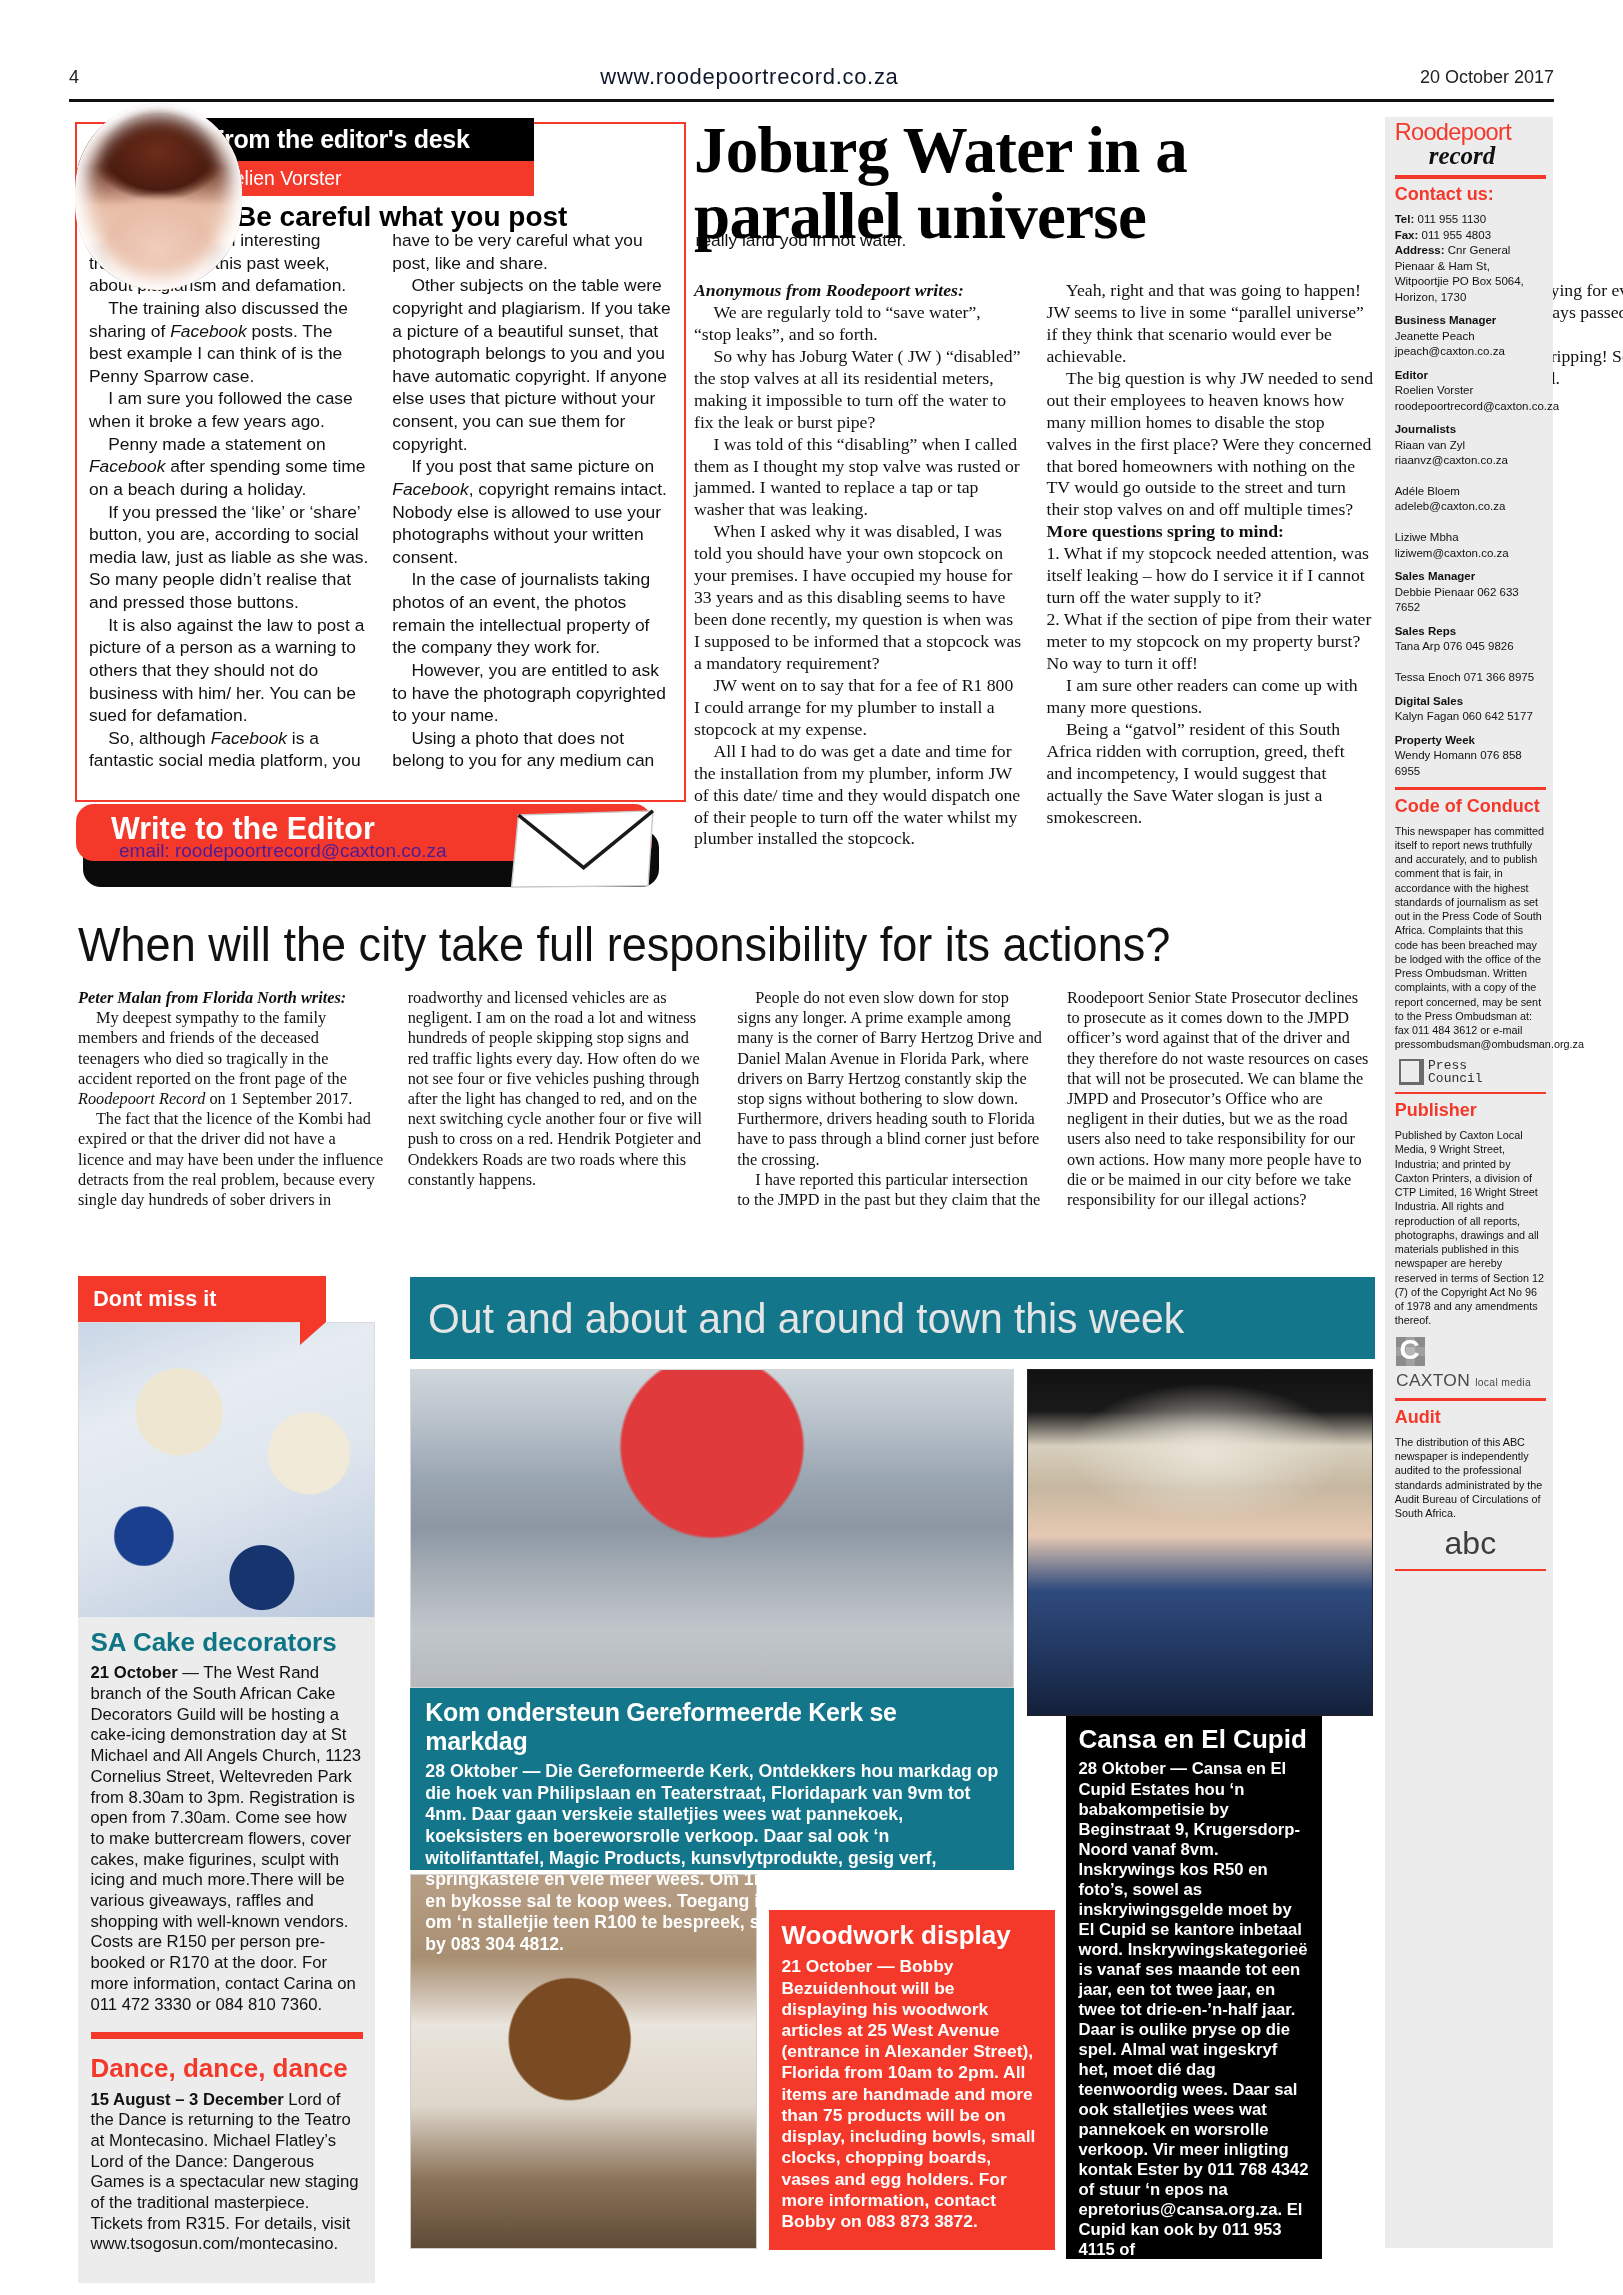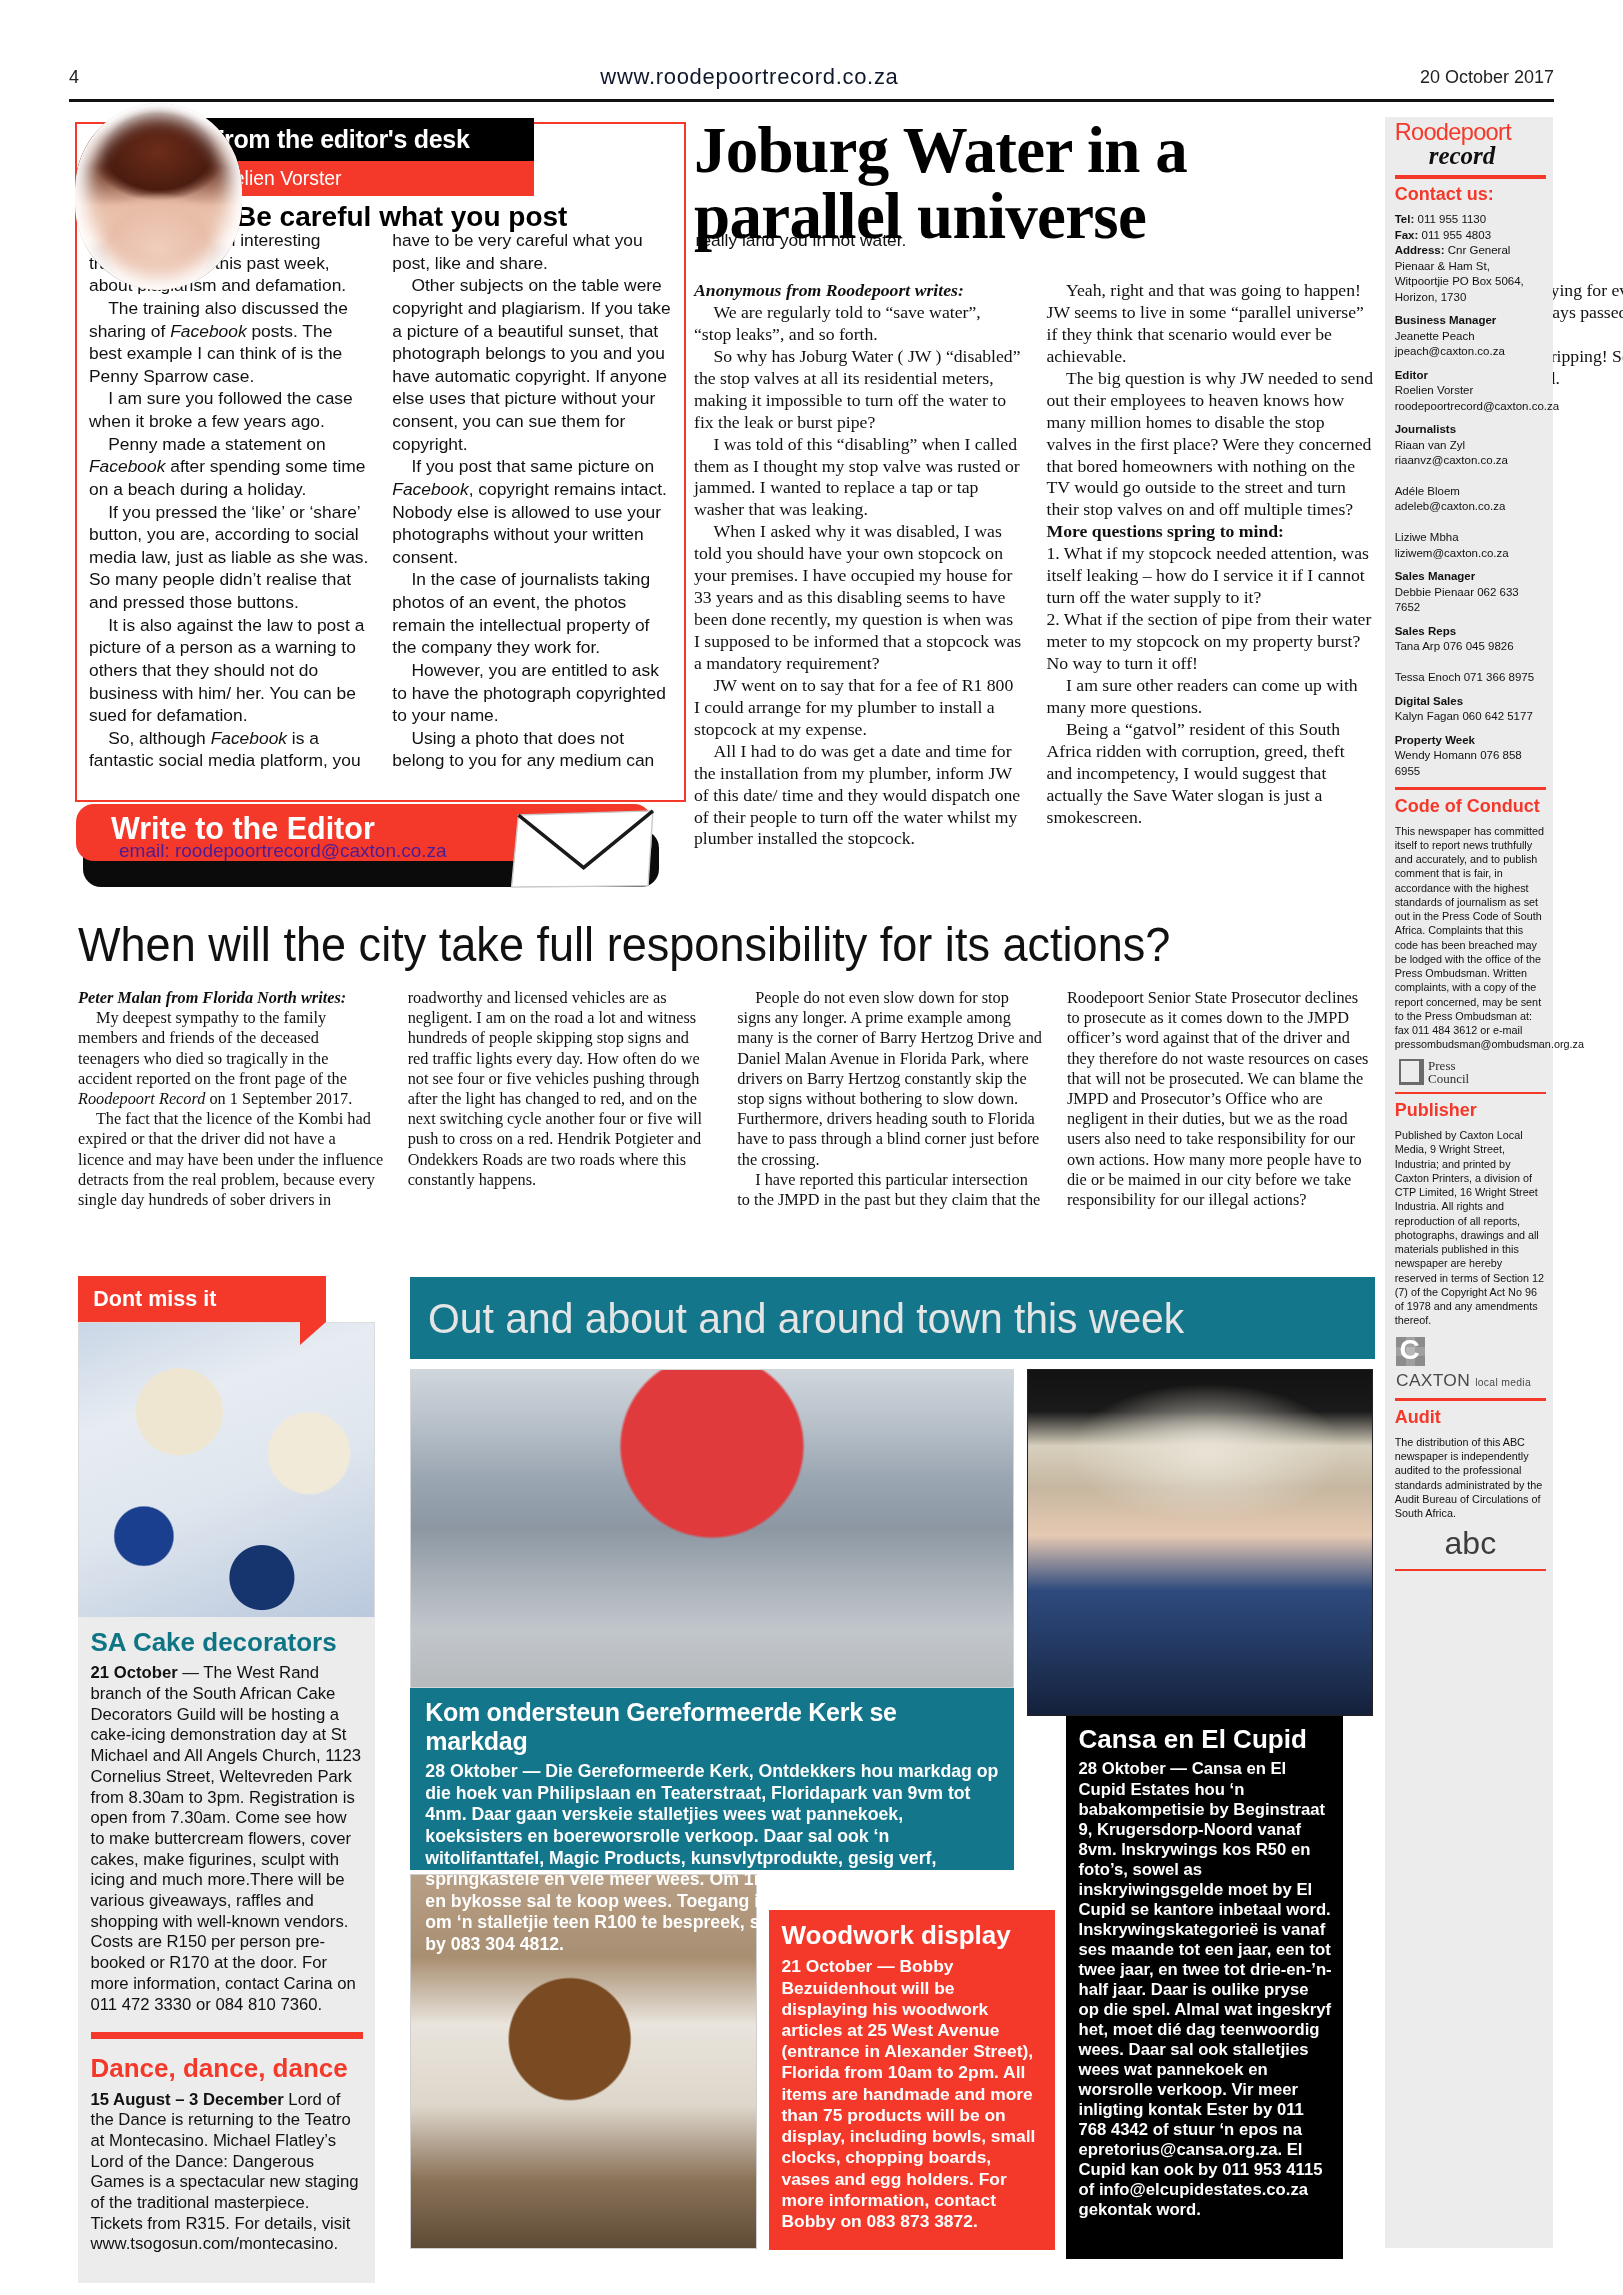--- a/index.html
+++ b/index.html
@@ -190,21 +190,21 @@
   
   .woodwork{
     position:absolute; left:769px; top:1910px; width:286px; height:340px;
     background:#f4392b; color:#fff; padding:9.7px 11px 7px 12.5px;
   }
   .woodwork h3{ margin:0 0 5.6px 0; font-size:26px; font-weight:bold; }
   .woodwork p{ margin:0; font-size:17.4px; line-height:1.22; font-weight:bold; }
 
   
   .cansa{
-    position:absolute; left:1066px; top:1716px; width:277px; height:543px;
+    position:absolute; left:1066px; top:1716px; width:256px; height:543px;
     background:#000; color:#fff; padding:8.3px 11px 7px 12.5px;
   }
   .cansa h3{ margin:0 0 4.2px 0; font-size:26px; font-weight:bold; }
   .cansa p{ margin:0; font-size:16.7px; line-height:1.20; font-weight:bold; }
 
   
   .evcol{
     position:absolute; left:78px; top:1617px; width:297px; height:666px;
     background:#ececec; padding:9.7px 12.5px;
   }
@@ -230,21 +230,21 @@
   }
   .sb-rule{ height:3.5px; background:#f4392b; margin:7px 0 5.6px 0; }
   .sb-h{ color:#f4392b; font-size:18px; font-weight:bold; margin:1.4px 0 7px 0; }
   .sb-t{ font-size:11.5px; line-height:1.34; color:#111; margin:0 0 8.3px 0;}
   .sb-t b{ font-weight:bold; }
   .sb-small{ font-size:10.8px; line-height:1.32; color:#111; margin:0; }
 
   .presscouncil{ margin:7px 0 2.8px 4.2px; display:flex; align-items:center; gap:4.2px; }
   .pc-mark{ width:25px; height:26px; background:#6b6b6b; position:relative; }
   .pc-mark:after{ content:""; position:absolute; left:2.1px; top:2.8px; width:18px; height:21px; background:#ececec; }
-  .pc-words{ font-family:Liberation Serif, serif; font-size:13px; line-height:1; color:#2e2e2e;}
+  .pc-words{ font-family:Liberation Mono, monospace; font-size:13px; line-height:1; color:#2e2e2e;}
 
   .caxton{ margin:9.7px 0 4.2px 1.4px; }
   .cx-mark{ width:29px; height:29px; position:relative; background:
       linear-gradient(90deg,#bdbdbd 0 33%, #d8d8d8 33% 66%, #bdbdbd 66% 100%),
       linear-gradient(0deg,#bdbdbd 0 33%, #d8d8d8 33% 66%, #bdbdbd 66% 100%);
       background-blend-mode:multiply; }
   .cx-mark:after{ content:"C"; position:absolute; left:3.5px; top:-3.5px; font-size:28px; color:#fff; font-family:"Liberation Sans",sans-serif; font-weight:bold;}
   .cx-text{ font-size:17.4px; color:#4a4a4a; letter-spacing:0.3px; margin-top:4.2px;}
   .cx-text span{ font-size:10.4px; }
   .abc-logo{ font-size:32px; color:#3d3d3d; font-weight:normal; text-align:center; font-family:"Liberation Sans",sans-serif; margin-top:4.2px;}

